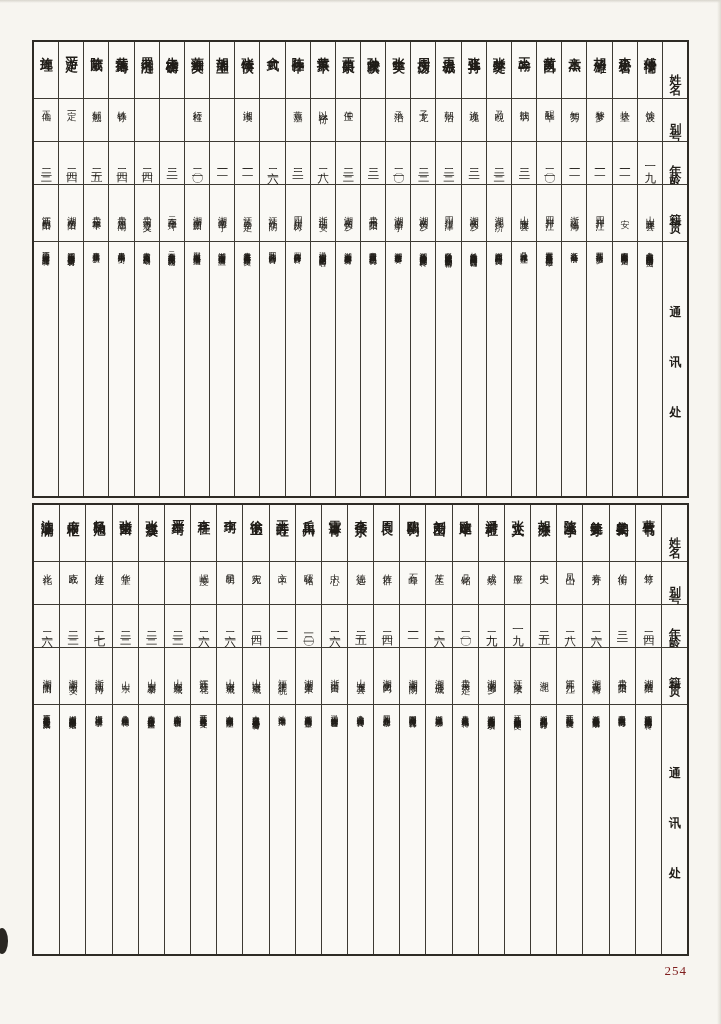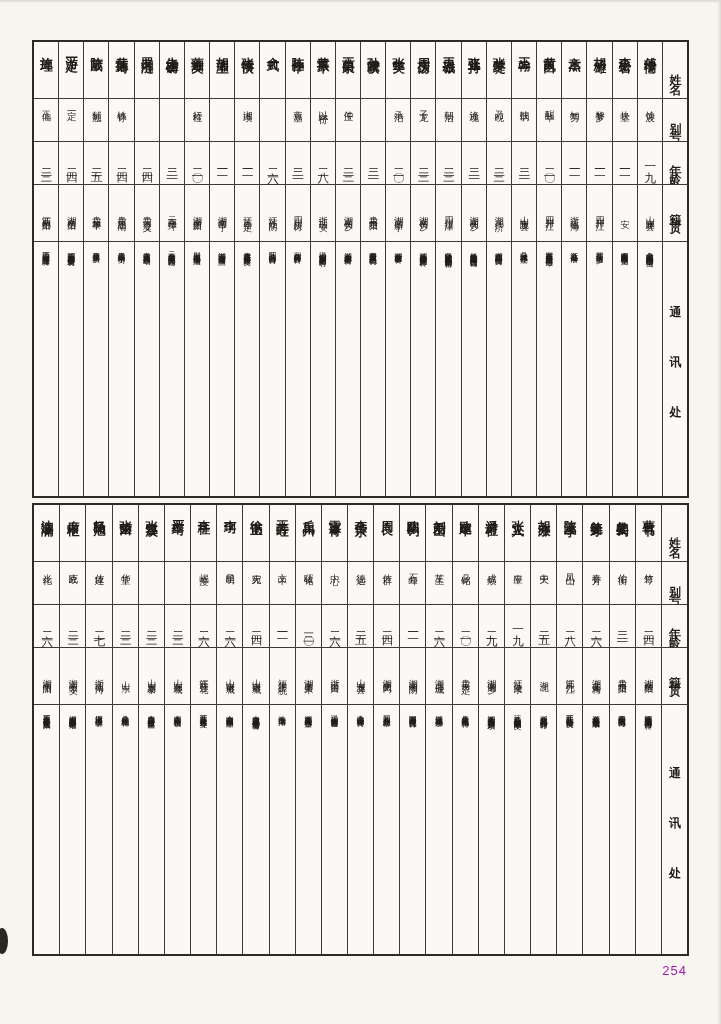--- a/index.html
+++ b/index.html
@@ -41,22 +41,22 @@
   .t-age    { font-size:11.5px; letter-spacing:3px; }
   .t-origin { font-size:9px; letter-spacing:2px; }
   .t-address{ font-size:7.5px; line-height:1.2; letter-spacing:0.5px; max-height:100%; }
 
   .hlabel { font-size:12px; font-weight:bold; letter-spacing:9px; }
   .header-col .cell { align-items:center; }
   .hlabel.spread { letter-spacing:50px; }
 
   .page-number {
     position:absolute; right:34px; top:963px;
-    font-size:13px; letter-spacing:1px; color:#a21caf;
-    font-family:Liberation Sans, sans-serif;
+    font-size:13px; letter-spacing:1px; color:#7f1d1d;
+    font-family:Liberation Serif, serif;
   }
 </style>
 </head>
 <body>
 
 <div class="scan-edge-top"></div>
 <div class="scan-edge-right"></div>
 <div class="ink-smudge"></div>
 
 <div id="table-top" class="table-block">

